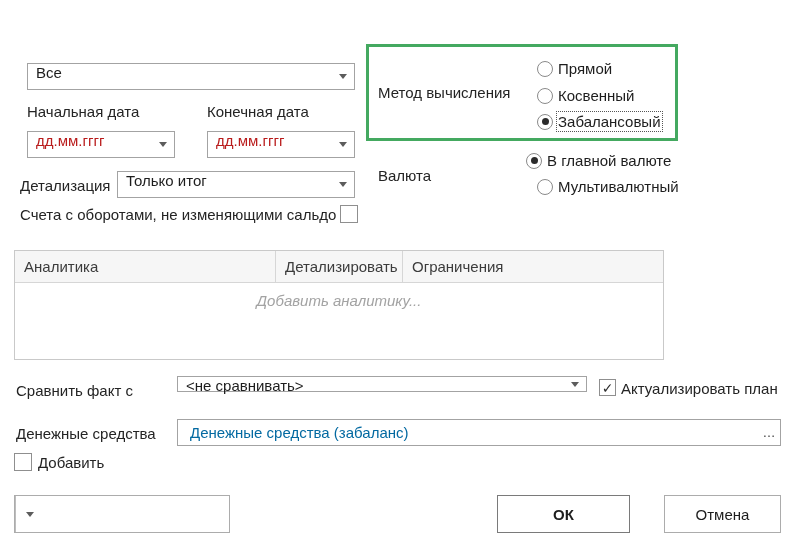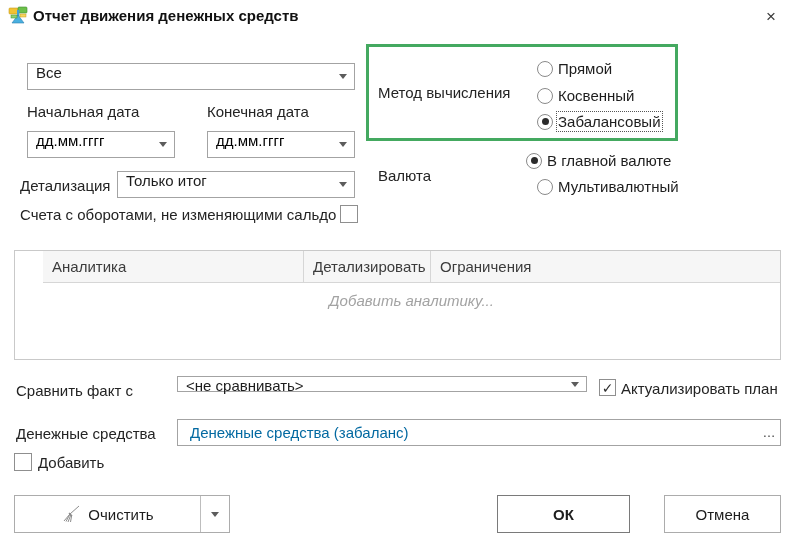--- a/index.html
+++ b/index.html
@@ -11,37 +11,37 @@
   
   .titlebar { position:absolute; left:0; top:0; width:100%; height:34px; background:#fff; }
   .app-icon { position:absolute; left:8px; top:6px; width:20px; height:20px; }
   .title { position:absolute; left:33px; top:7px; font-size:15px; font-weight:700; color:#111; }
   .close-btn { position:absolute; left:758px; top:4px; width:26px; height:26px; border:none; background:transparent;
     font-size:17px; color:#3a3a3a; cursor:pointer; line-height:26px; text-align:center; }
   
   .lbl { position:absolute; font-size:15px; color:#242424; white-space:nowrap; }
   .combo { position:absolute; height:27px; border:1px solid #a3a3a3; background:#fff; display:flex; align-items:flex-start; cursor:default; }
   .combo .val { flex:1; font-size:15px; padding-left:8px; color:#1d1d1d; white-space:nowrap; overflow:hidden; }
-  .combo .val.ph { color:#000000; }
+  .combo .val.ph { color:#b91c1c; }
   .chev { width:22px; height:100%; display:flex; align-items:center; justify-content:center; }
   .chev i { width:0; height:0; border-left:4px solid transparent; border-right:4px solid transparent; border-top:5px solid #5c5c5c; }
   .txt { position:absolute; height:27px; border:1px solid #a3a3a3; background:#fff; font-family:"Liberation Sans",sans-serif;
     font-size:15px; padding:0 22px 0 12px; color:#0369a1; }
   .cb { position:absolute; width:18px; height:18px; border:1px solid #8f8f8f; background:#fff; display:flex;
     align-items:center; justify-content:center; font-size:14px; color:#2d2d2d; cursor:pointer; }
   .radio { position:absolute; display:flex; align-items:center; cursor:pointer; }
   .radio .circ { width:16px; height:16px; border:1px solid #8a8a8a; border-radius:50%; background:#fff;
     display:flex; align-items:center; justify-content:center; }
   .radio.sel .circ::after { content:""; width:7px; height:7px; border-radius:50%; background:#2b2b2b; }
   .radio .rlbl { font-size:15px; margin-left:5px; color:#1d1d1d; white-space:nowrap; }
   .radio .rlbl.focused { outline:1px dotted #555; outline-offset:1px; }
   
   .hl-box { position:absolute; left:366px; top:44px; width:312px; height:97px; border:3px solid #44a960; }
   
-  .table { position:absolute; left:14px; top:250px; width:767px; height:110px; border:1px solid #c9c9c9; background:#fff;padding-left:28px; }
+  .table { position:absolute; left:14px; top:250px; width:650px; height:110px; border:1px solid #c9c9c9; background:#fff; }
   .thead { display:flex; height:32px; background:#f6f6f6; border-bottom:1px solid #d6d6d6; }
   .th { font-size:15px; color:#3c3c3c; display:flex; align-items:center; padding-left:9px; }
   .th1 { width:261px; border-right:1px solid #d6d6d6; }
   .th2 { width:127px; border-right:1px solid #d6d6d6; }
   .th3 { flex:1; }
   .tbody-empty { height:76px; display:flex; justify-content:center; padding-top:9px;
     font-size:15px; font-style:italic; color:#a3a3a3; }
   
   .btn { position:absolute; background:#fff; border:1px solid #acacac; font-family:"Liberation Sans",sans-serif;
     font-size:15px; color:#1d1d1d; cursor:pointer; }
@@ -51,32 +51,20 @@
   .ok-btn { left:497px; top:495px; width:133px; height:38px; font-weight:700; border-color:#7a7a7a; }
   .cancel-btn { left:664px; top:495px; width:117px; height:38px; }
   .more-btn { position:absolute; left:758px; top:420px; width:22px; height:25px; border:none; background:#fff;
     font-size:13px; color:#3c3c3c; cursor:pointer; line-height:10px; }
 </style>
 </head>
 <body>
 
 <div class="window">
 
-  <div class="titlebar">
-    <svg class="app-icon" viewBox="0 0 20 20">
-      <rect x="1" y="2" width="9" height="6" rx="1" fill="#f2c233" stroke="#c79a18" stroke-width="0.6"></rect>
-      <rect x="10" y="1" width="9" height="6" rx="1" fill="#6cc04a" stroke="#3f8f2b" stroke-width="0.6"></rect>
-      <rect x="9" y="4" width="2.4" height="12" fill="#3f9fd8"></rect>
-      <path d="M4 17 L10 9 L16 17 Z" fill="#49b0e0" stroke="#2d7fb0" stroke-width="0.6"></path>
-      <rect x="3" y="9" width="6" height="3" fill="#8fd072" stroke="#3f8f2b" stroke-width="0.5"></rect>
-      <rect x="12" y="8" width="6" height="3" fill="#f6d55f" stroke="#c79a18" stroke-width="0.5"></rect>
-    </svg>
-    <div class="title">Отчет движения денежных средств</div>
-    <button class="close-btn">×</button>
-  </div>
 
   <div class="combo" style="left:27px; top:63px; width:328px;">
     <span class="val">Все</span>
     <span class="chev">
         <i></i>
       </span>
   </div>
 
   <div class="lbl" style="left:27px; top:103px;">Начальная дата</div>
   <div class="lbl" style="left:207px; top:103px;">Конечная дата</div>
@@ -152,30 +140,20 @@
   <div class="lbl" style="left:621px; top:380px;">Актуализировать план</div>
 
   <div class="lbl" style="left:16px; top:425px;">Денежные средства</div>
   <input class="txt" style="left: 177px; top: 419px; width: 604px;" value="Денежные средства (забаланс)">
   <button class="more-btn">…</button>
 
   <div class="cb" style="left:14px; top:453px;"></div>
   <div class="lbl" style="left:38px; top:454px;">Добавить</div>
 
   <div class="btn clear-btn">
-    <span class="clear-main">
-      <svg width="20" height="18" viewBox="0 0 20 18">
-        <g stroke="#8c8c8c" stroke-width="1" fill="none">
-          <line x1="18" y1="1" x2="9" y2="9"></line>
-          <path d="M9 9 L3 16 M9 9 L5 16.5 M9.8 10 L7 17 M10.6 10.8 L9.5 17"></path>
-          <path d="M8 8 L11 11" stroke-width="1.4"></path>
-        </g>
-      </svg>
-      <span>Очистить</span>
-    </span>
     <span class="clear-split">
       <span class="chev">
           <i></i>
         </span>
     </span>
   </div>
   <button class="btn ok-btn">ОК</button>
   <button class="btn cancel-btn">Отмена</button>
 
 </div>

